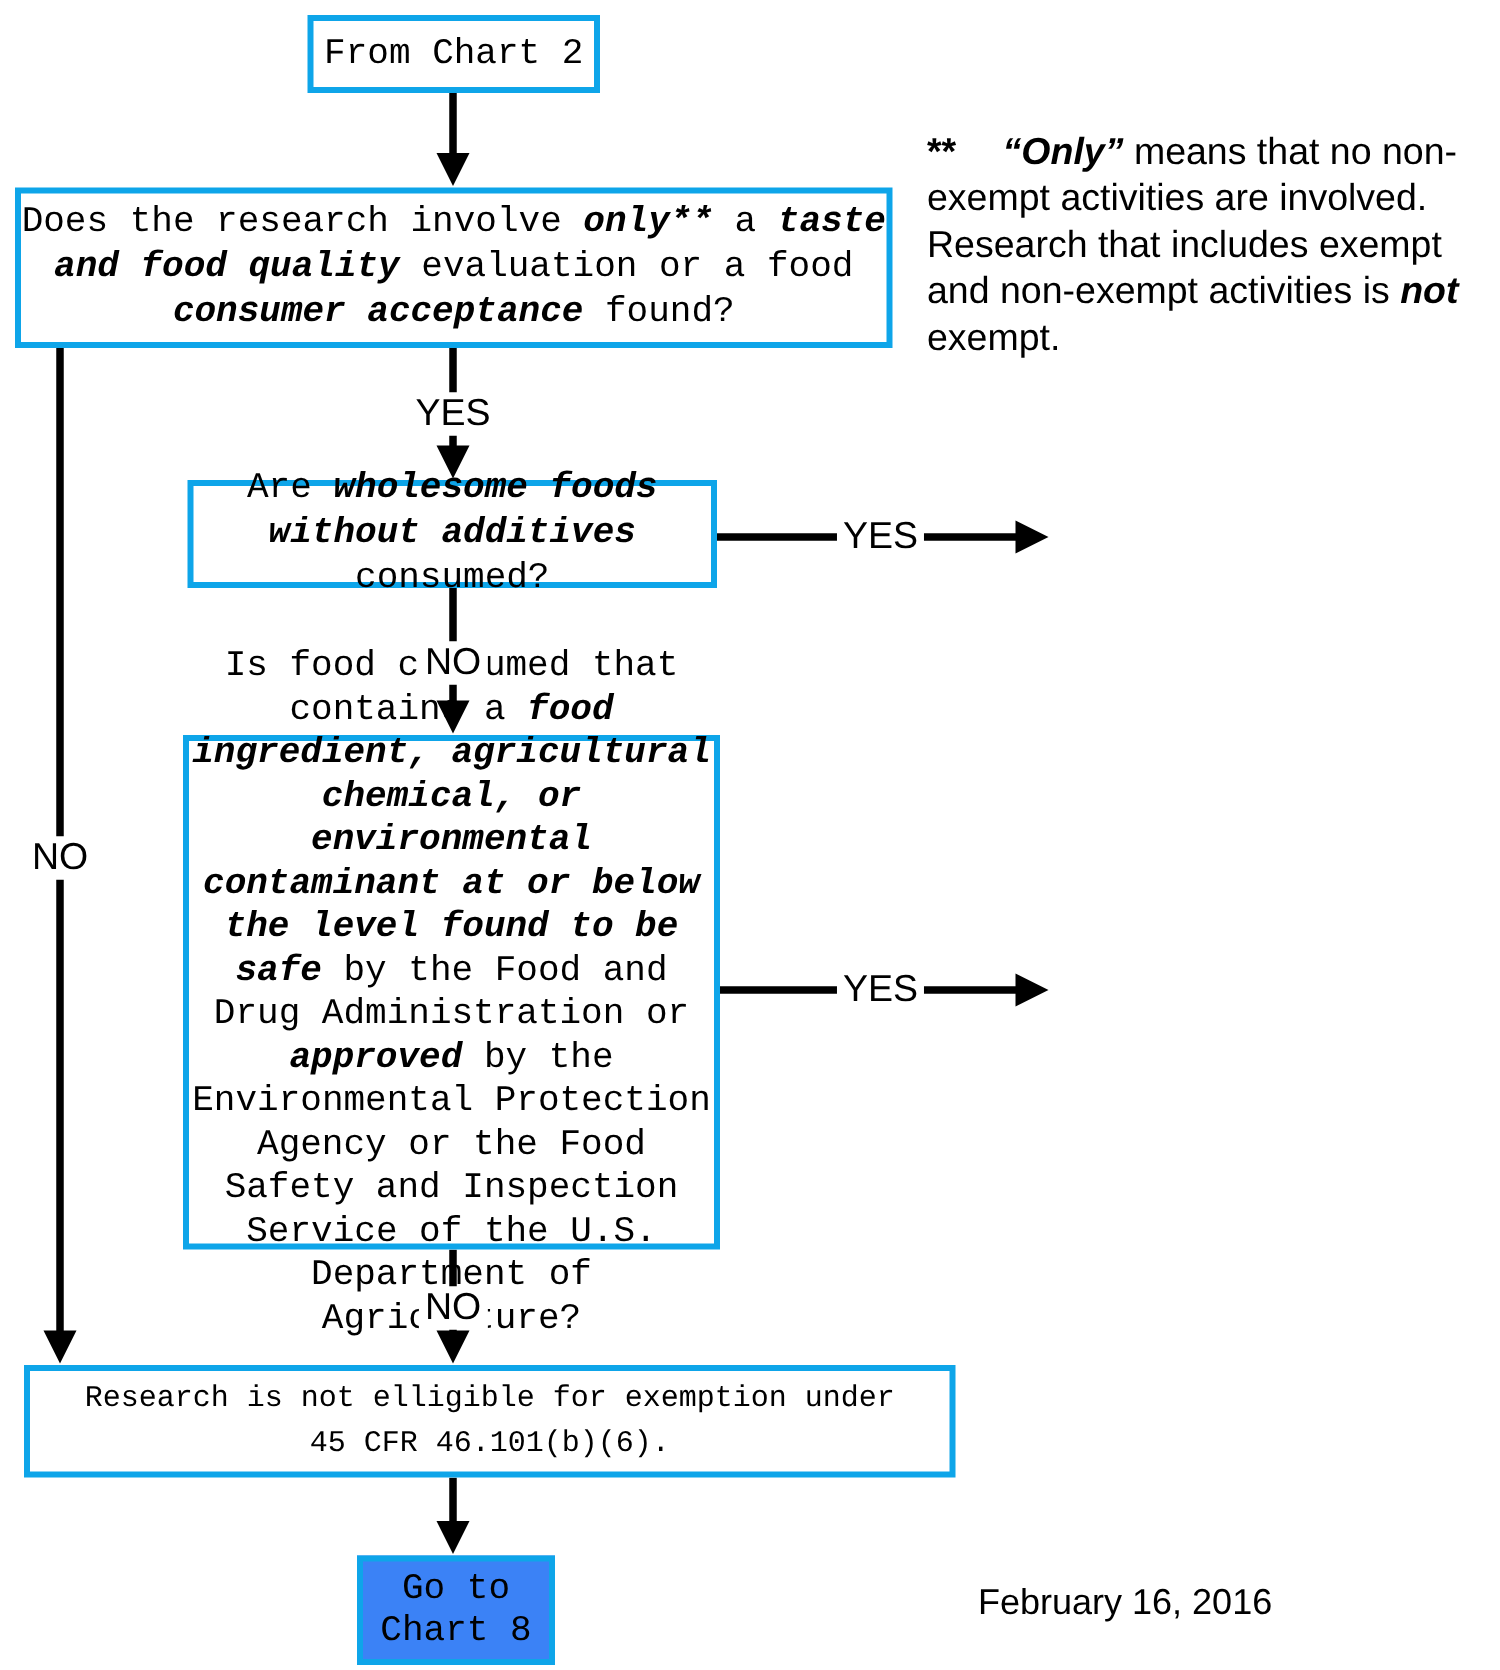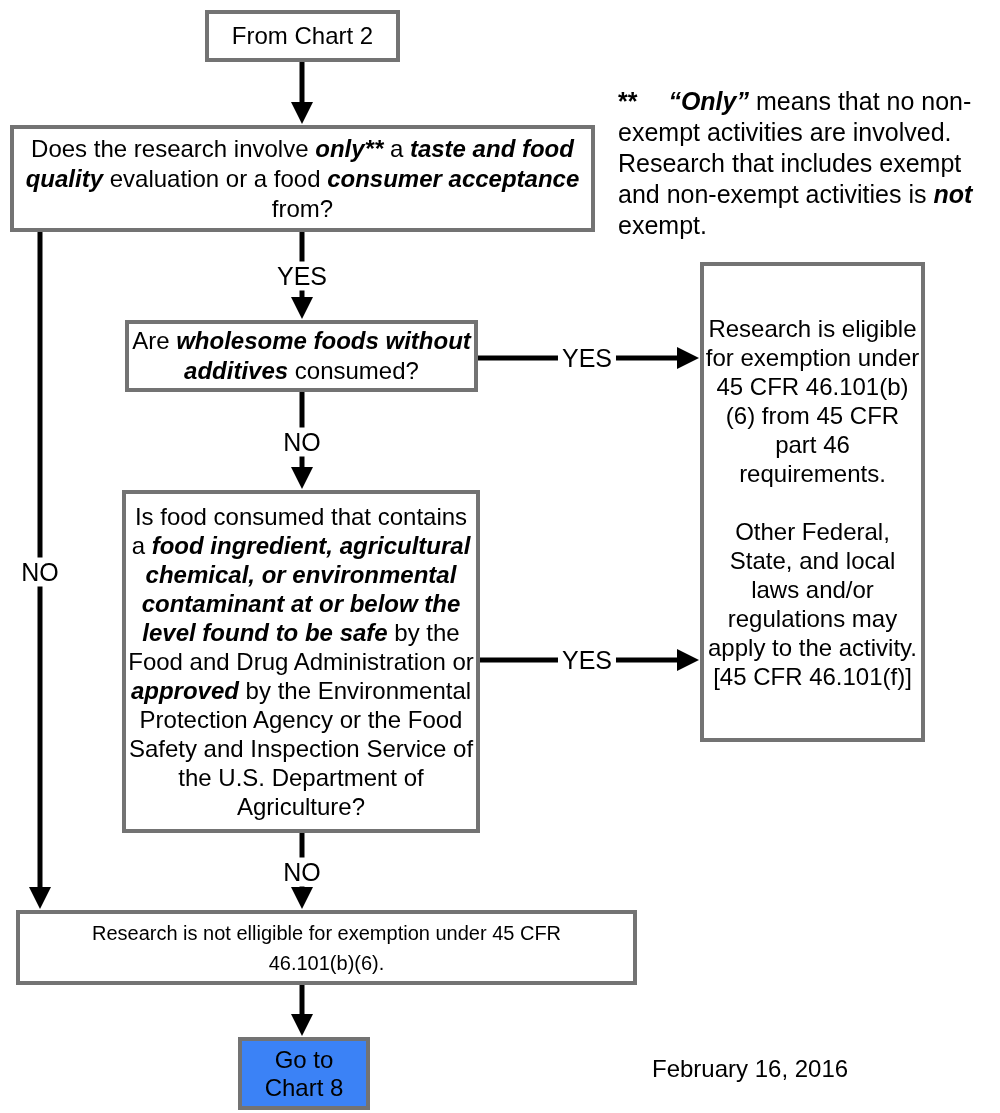--- a/index.html
+++ b/index.html
@@ -14,27 +14,28 @@
   }
   svg.connectors {
     position: absolute;
     left: 0; top: 0;
     width: 1000px; height: 1113px;
     z-index: 1;
   }
   .node {
     position: absolute;
     background: #ffffff;
-    border: 4px solid #737373;
+    border: 4px solid #0ea5e9;
     box-sizing: border-box;
     display: flex;
     align-items: center;
     justify-content: center;
     text-align: center;
     z-index: 2;
+    font-family: Liberation Mono, monospace;
   }
   #start        { left: 205px; top: 10px;  width: 195px; height: 52px;  font-size: 24px; }
   #q1           { left: 10px;  top: 125px; width: 585px; height: 107px; font-size: 24px; line-height: 30px; }
   #q2           { left: 125px; top: 320px; width: 353px; height: 72px;  font-size: 24px; line-height: 30px; }
   #q3           { left: 122px; top: 490px; width: 358px; height: 343px; font-size: 24px; line-height: 29px; padding: 0 2px; }
   #eligible     { left: 700px; top: 262px; width: 225px; height: 480px; font-size: 24px; line-height: 29px; flex-direction: column; }
   #eligible .para2 { margin-top: 29px; }
   #noteligible  { left: 16px;  top: 910px; width: 621px; height: 75px;  font-size: 20px; line-height: 30px; padding: 0 28px; }
   #goto         { left: 238px; top: 1037px; width: 132px; height: 73px; font-size: 24px; line-height: 28px; flex-direction: column; }
   .flow-label {
@@ -106,39 +107,35 @@
       <line x1="302" y1="985" x2="302" y2="1016"></line>
       <polygon points="291,1014 313,1014 302,1036"></polygon>
     </g>
   </svg>
 
   <div class="node" id="start">
     <span>From Chart 2</span>
   </div>
 
   <div class="node" id="q1">
-    <span><span>Does the research involve </span><span style="font-weight: bold; font-style: italic;">only**</span><span> a </span><span style="font-weight: bold; font-style: italic;">taste and food quality</span><span> evaluation or a food </span><span style="font-weight: bold; font-style: italic;">consumer acceptance</span><span> from?</span></span>
+    <span><span>Does the research involve </span><span style="font-weight: bold; font-style: italic;">only**</span><span> a </span><span style="font-weight: bold; font-style: italic;">taste and food quality</span><span> evaluation or a food </span><span style="font-weight: bold; font-style: italic;">consumer acceptance</span><span> found?</span></span>
   </div>
 
   <div class="note">
     <span><span style="font-weight: bold;">** </span><span style="font-weight: bold; font-style: italic; margin-left: 24px;">“Only”</span><span> means that no non-exempt activities are involved. Research that includes exempt and non-exempt activities is </span><span style="font-weight: bold; font-style: italic; ">not</span><span> exempt.</span></span>
   </div>
 
   <div class="node" id="q2">
     <span><span>Are </span><span style="font-weight: bold; font-style: italic;">wholesome foods without additives</span><span> consumed?</span></span>
   </div>
 
   <div class="node" id="q3">
     <span><span>Is food consumed that contains a </span><span style="font-weight: bold; font-style: italic;">food ingredient, agricultural chemical, or environmental contaminant at or below the level found to be safe</span><span> by the Food and Drug Administration or </span><span style="font-weight: bold; font-style: italic;">approved</span><span> by the Environmental Protection Agency or the Food Safety and Inspection Service of the U.S. Department of Agriculture?</span></span>
   </div>
 
-  <div class="node" id="eligible">
-    <div class="para1">Research is eligible for exemption under 45 CFR 46.101(b)(6) from 45 CFR part 46 requirements.</div>
-    <div class="para2">Other Federal, State, and local laws and/or regulations may apply to the activity. [45 CFR 46.101(f)]</div>
-  </div>
 
   <div class="node" id="noteligible">
     <span>Research is not elligible for exemption under 45 CFR 46.101(b)(6).</span>
   </div>
 
   <div class="node" id="goto" style="background: #3b82f6;">
     <div>Go to</div>
     <div>Chart 8</div>
   </div>
 

